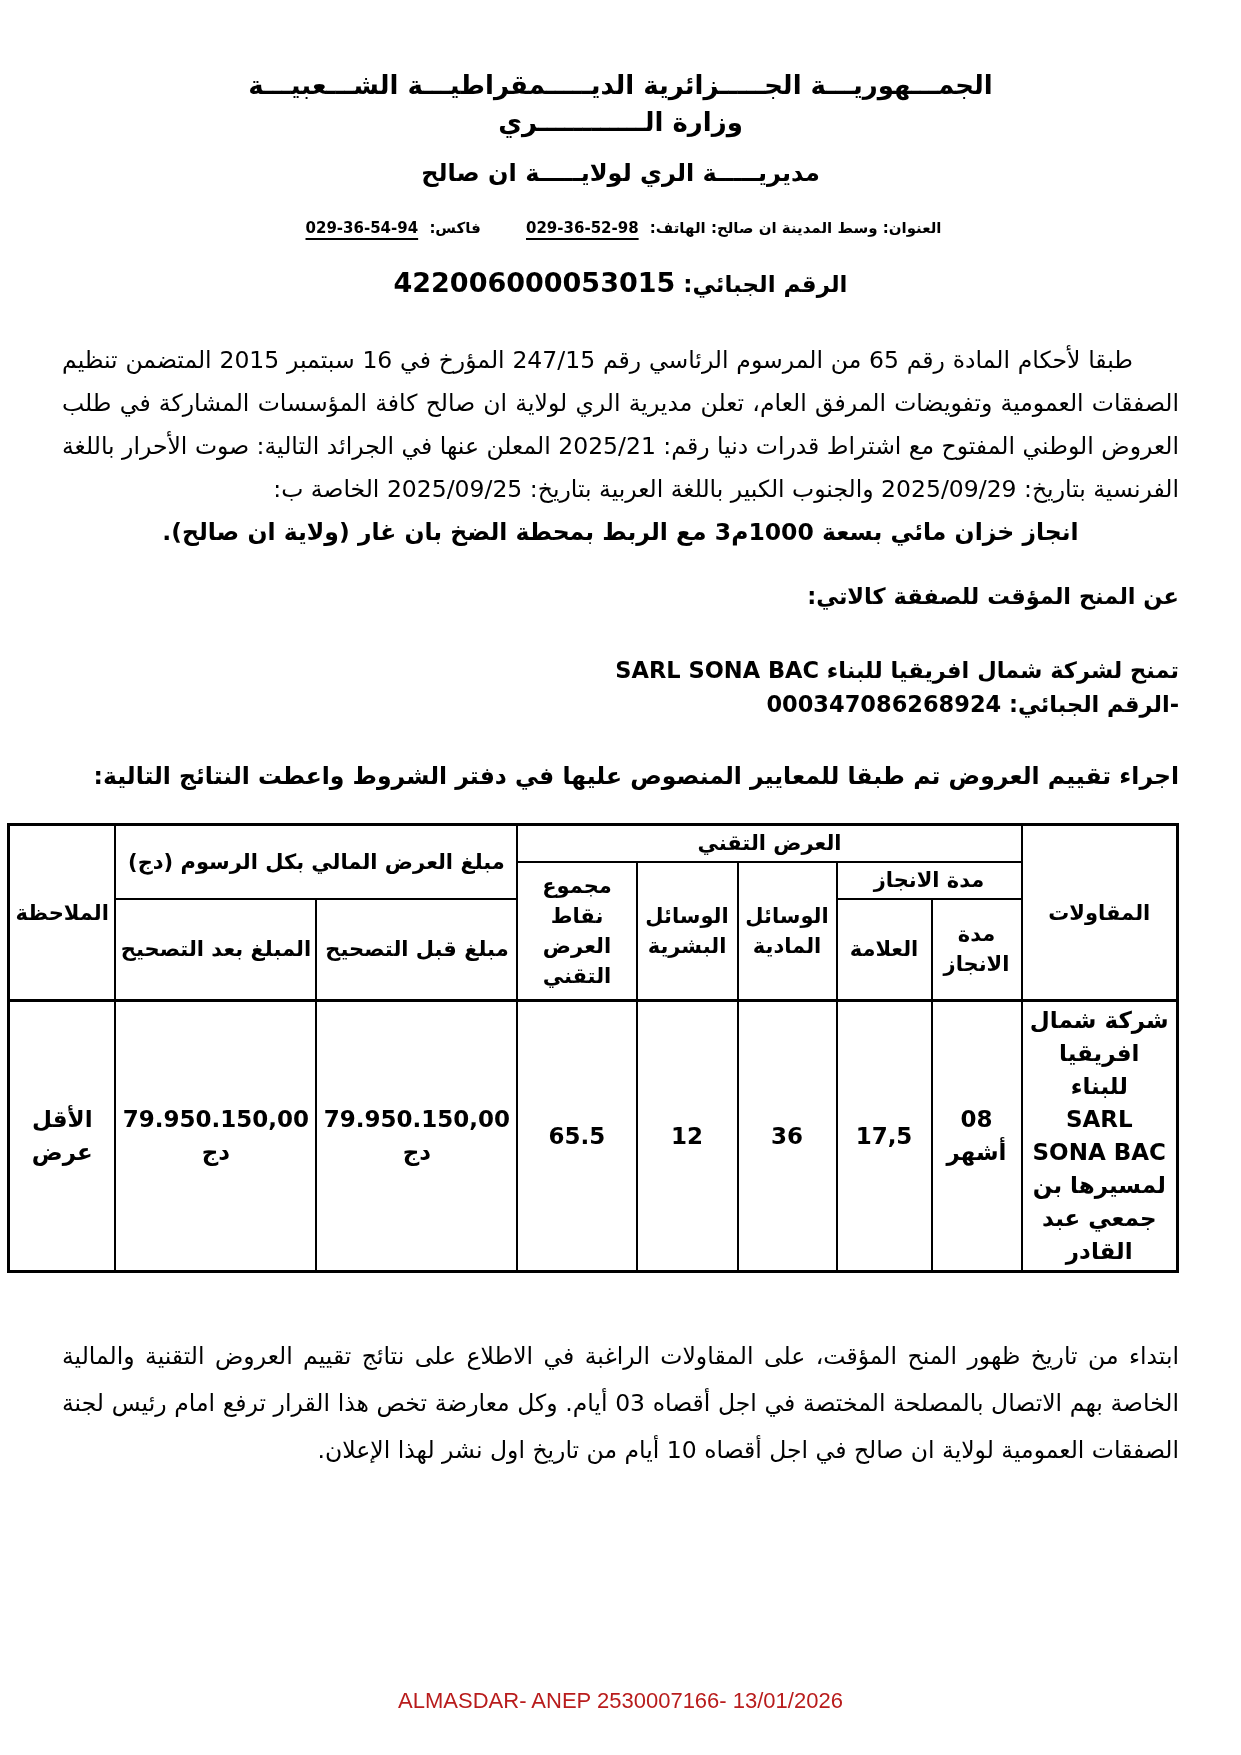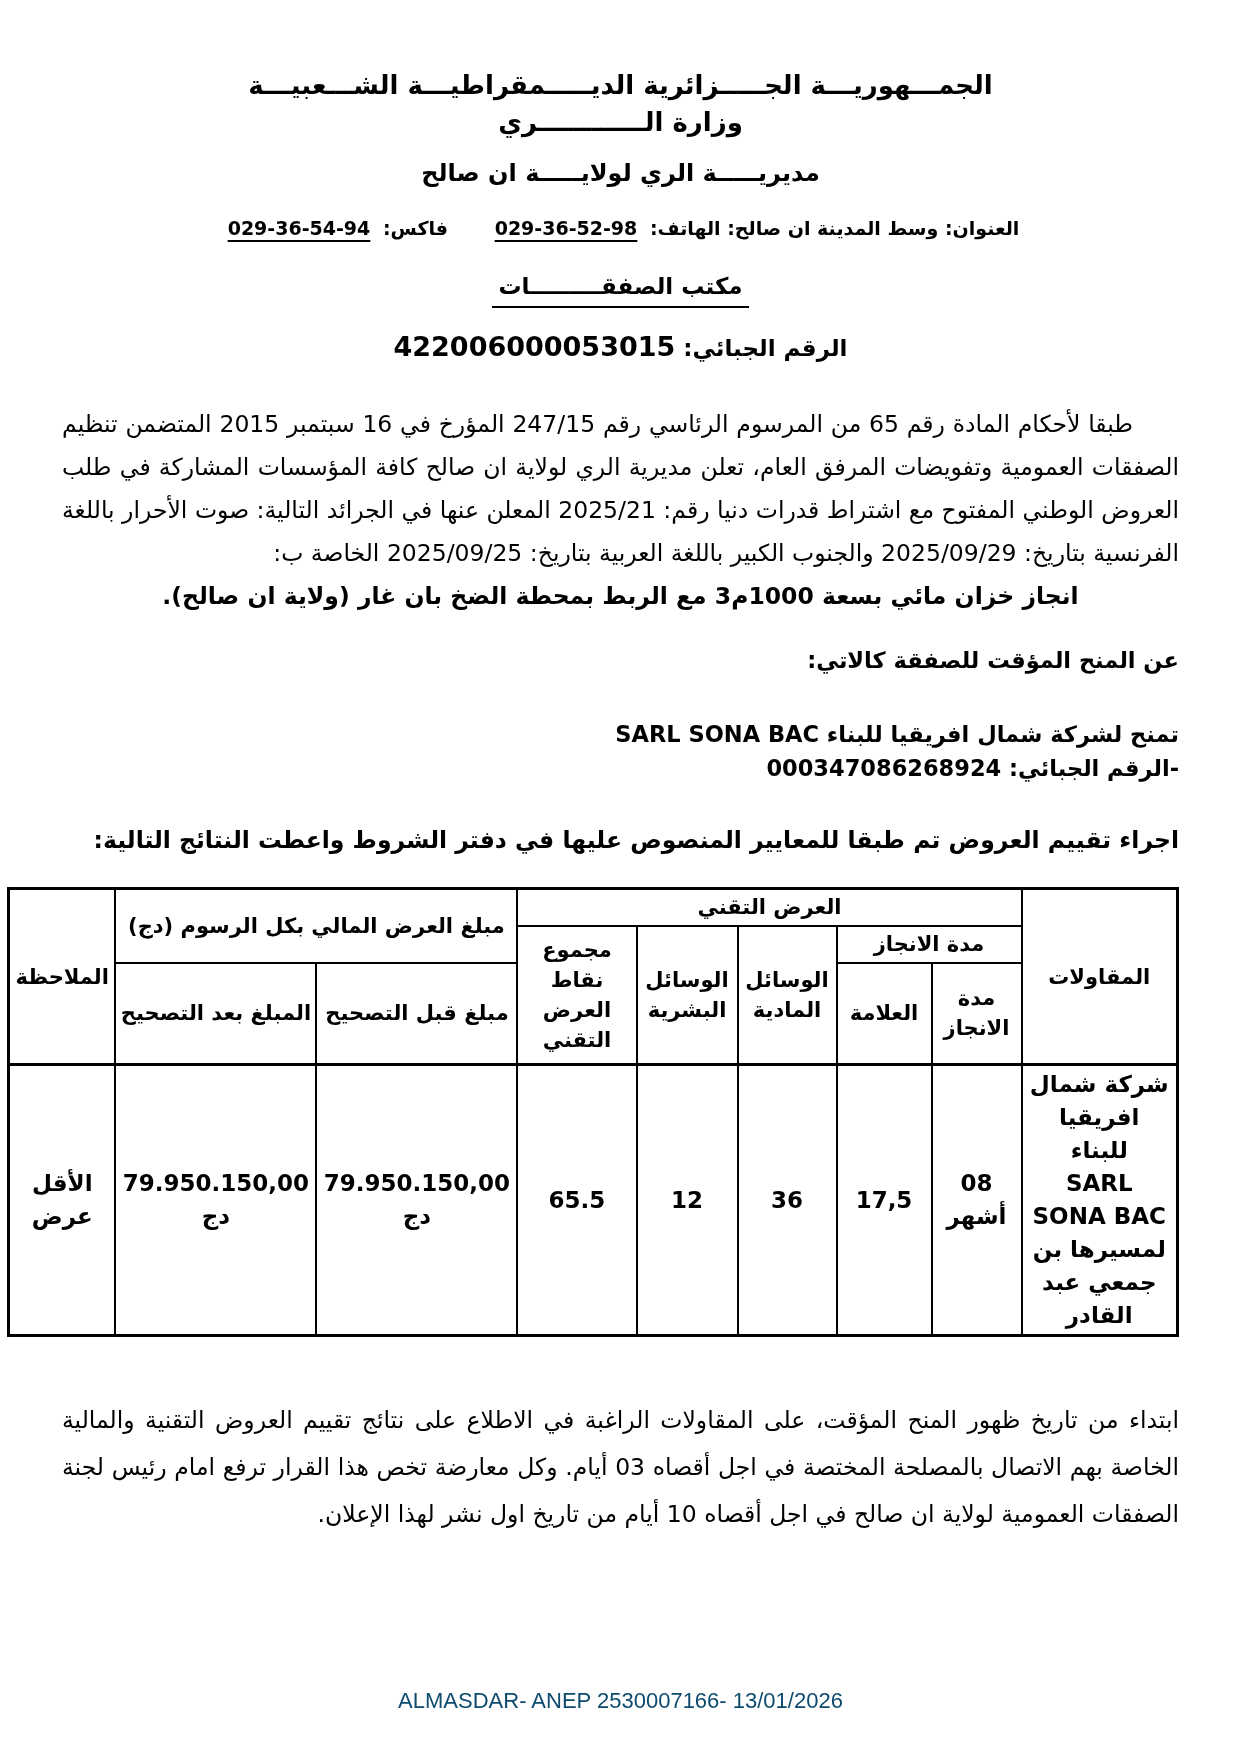--- a/index.html
+++ b/index.html
@@ -18,21 +18,21 @@
     background: #fff;
   }
   .center { text-align: center; }
   .right  { text-align: right; }
   .b      { font-weight: 700; }
 
   .republic    { margin-top: 16px; font-size: 26px; line-height: 38px; letter-spacing: .5px; }
   .ministry    { margin-top: 0;  font-size: 26px; line-height: 36px; }
   .directorate { margin-top: 16px; font-size: 24px; line-height: 34px; }
 
-  .address-line { margin-top: 22px; font-size: 19px; line-height: 32px; }
+  .address-line { margin-top: 22px; font-size: 15px; line-height: 32px; }
   .address-line .num {
     text-decoration: underline;
     text-underline-offset: 5px;
     text-decoration-thickness: 2px;
     margin: 0 6px;
     unicode-bidi: embed; direction: ltr;
   }
   .address-line .fax-label { margin-right: 34px; }
 
   .office-line { margin-top: 26px; font-size: 23px; line-height: 32px; }
@@ -109,43 +109,40 @@
 
   .footer {
     position: absolute;
     top: 1688px; left: 0;
     width: 100%;
     text-align: center;
     direction: ltr;
     font-family: "Liberation Sans", sans-serif;
     font-size: 22px;
     font-weight: 400;
-    color: #0c4a6e;
+    color: #b91c1c;
     letter-spacing: 0px;
   }
 </style>
 </head>
 <body>
 
 <div class="page">
 
   <div class="republic center b">الجمـــهوريـــة الجـــــزائرية الديـــــمقراطيـــة الشـــعبيـــة</div>
   <div class="ministry center b">وزارة الــــــــــــري</div>
   <div class="directorate center b">مديريـــــة الري لولايـــــة ان صالح</div>
 
   <div class="address-line center b">
     <span>العنوان: وسط المدينة ان صالح: الهاتف:</span>
     <span class="num">029-36-52-98</span>
     <span class="fax-label">فاكس:</span>
     <span class="num">029-36-54-94</span>
   </div>
 
-  <div class="office-line center b">
-    <span>مكتب الصفقـــــــــات</span>
-  </div>
 
   <div class="tax-line center b">
     <span>الرقم الجبائي:</span>
     <span class="tax-num">422006000053015</span>
   </div>
 
 
   <p class="intro-par">طبقا لأحكام المادة رقم 65 من المرسوم الرئاسي رقم 247/15 المؤرخ في 16 سبتمبر 2015 المتضمن تنظيم الصفقات العمومية وتفويضات المرفق العام، تعلن مديرية الري لولاية ان صالح كافة المؤسسات المشاركة في طلب العروض الوطني المفتوح مع اشتراط قدرات دنيا رقم: 2025/21 المعلن عنها في الجرائد التالية: صوت الأحرار باللغة الفرنسية بتاريخ: 2025/09/29 والجنوب الكبير باللغة العربية بتاريخ: 2025/09/25 الخاصة ب:</p>
 
   <div class="project-line b">انجاز خزان مائي بسعة 1000م3 مع الربط بمحطة الضخ بان غار (ولاية ان صالح).</div>

